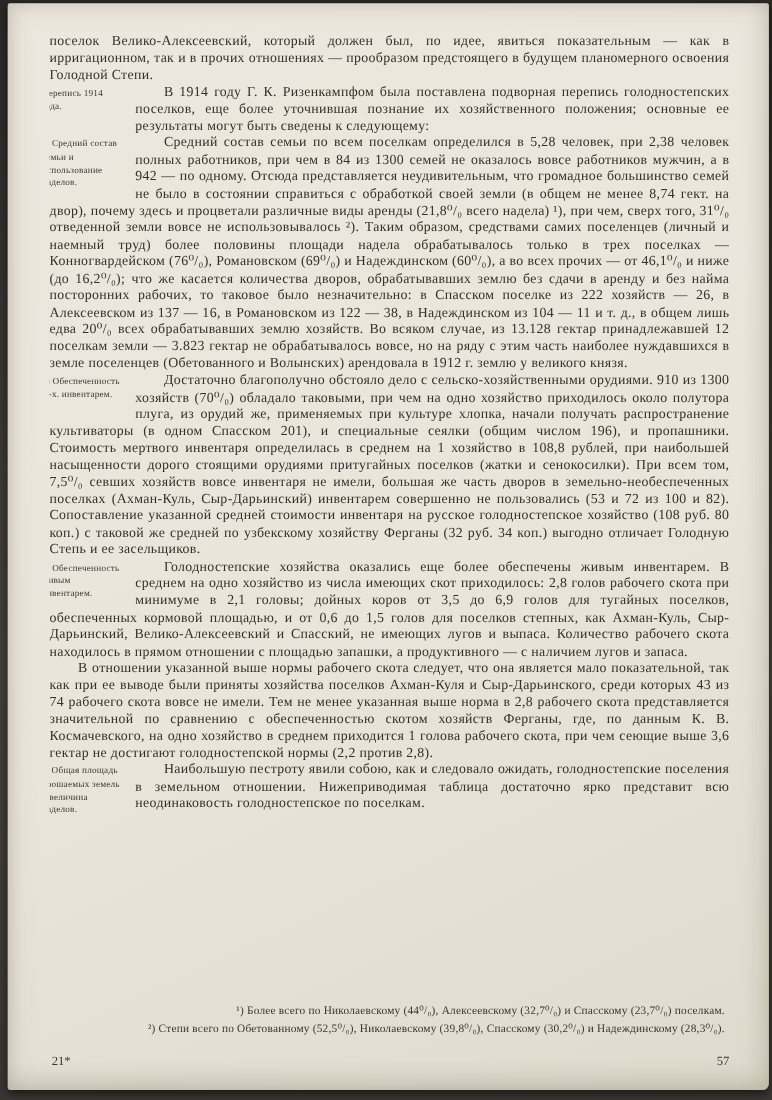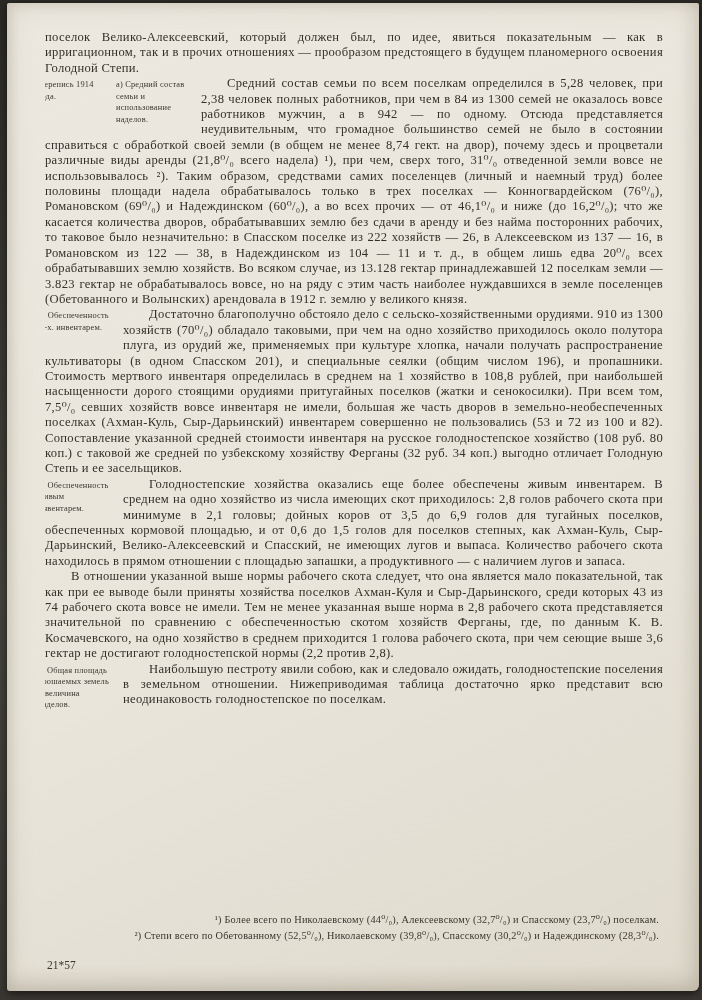--- a/index.html
+++ b/index.html
@@ -40,38 +40,38 @@
   }
   .margin-note.tall{min-height:47px;}
   .footnotes{
     position:absolute;left:52px;right:40px;bottom:46px;
     font-size:10.3px;line-height:14px;letter-spacing:.2px;
     color:#3a362f;text-align:right;
   }
   .footnotes p{margin:0 0 2px 0;text-indent:14px;}
   .page-footer{
     position:absolute;left:40px;right:36px;bottom:20px;
-    display:flex;justify-content:flex-start;
+    display:flex;justify-content:space-between;
     font-size:11.5px;color:#3a362f;
   }
 </style>
 </head>
 <body>
 
 <div class="scan">
   <div class="paper">
 
     <div class="text-block">
 
       <p class="para">
         <span>поселок Велико-Алексеевский, который должен был, по идее, явиться показательным — как в ирригационном, так и в прочих отношениях — прообразом предстоящего в будущем планомерного освоения Голодной Степи.</span>
       </p>
 
       <p class="para indent">
-        <span class="margin-note">Перепись 1914 года.</span>
+        <span class="margin-note">Перепись 1914 года.</span><span>В 1914 году Г. К. Ризенкампфом была поставлена подворная перепись голодностепских поселков, еще более уточнившая познание их хозяйственного положения; основные ее результаты могут быть сведены к следующему:</span>
       </p>
 
       <p class="para indent">
         <span class="margin-note">а) Средний состав семьи и использование наделов.</span><span>Средний состав семьи по всем поселкам определился в 5,28 человек, при 2,38 человек полных работников, при чем в 84 из 1300 семей не оказалось вовсе работников мужчин, а в 942 — по одному. Отсюда представляется неудивительным, что громадное большинство семей не было в состоянии справиться с обработкой своей земли (в общем не менее 8,74 гект. на двор), почему здесь и процветали различные виды аренды (21,8⁰/₀ всего надела) ¹), при чем, сверх того, 31⁰/₀ отведенной земли вовсе не использовывалось ²). Таким образом, средствами самих поселенцев (личный и наемный труд) более половины площади надела обрабатывалось только в трех поселках — Конногвардейском (76⁰/₀), Романовском (69⁰/₀) и Надеждинском (60⁰/₀), а во всех прочих — от 46,1⁰/₀ и ниже (до 16,2⁰/₀); что же касается количества дворов, обрабатывавших землю без сдачи в аренду и без найма посторонних рабочих, то таковое было незначительно: в Спасском поселке из 222 хозяйств — 26, в Алексеевском из 137 — 16, в Романовском из 122 — 38, в Надеждинском из 104 — 11 и т. д., в общем лишь едва 20⁰/₀ всех обрабатывавших землю хозяйств. Во всяком случае, из 13.128 гектар принадлежавшей 12 поселкам земли — 3.823 гектар не обрабатывалось вовсе, но на ряду с этим часть наиболее нуждавшихся в земле поселенцев (Обетованного и Волынских) арендовала в 1912 г. землю у великого князя.</span>
       </p>
 
       <p class="para indent">
         <span class="margin-note">б) Обеспеченность с.-х. инвентарем.</span><span>Достаточно благополучно обстояло дело с сельско-хозяйственными орудиями. 910 из 1300 хозяйств (70⁰/₀) обладало таковыми, при чем на одно хозяйство приходилось около полутора плуга, из орудий же, применяемых при культуре хлопка, начали получать распространение культиваторы (в одном Спасском 201), и специальные сеялки (общим числом 196), и пропашники. Стоимость мертвого инвентаря определилась в среднем на 1 хозяйство в 108,8 рублей, при наибольшей насыщенности дорого стоящими орудиями притугайных поселков (жатки и сенокосилки). При всем том, 7,5⁰/₀ севших хозяйств вовсе инвентаря не имели, большая же часть дворов в земельно-необеспеченных поселках (Ахман-Куль, Сыр-Дарьинский) инвентарем совершенно не пользовались (53 и 72 из 100 и 82). Сопоставление указанной средней стоимости инвентаря на русское голодностепское хозяйство (108 руб. 80 коп.) с таковой же средней по узбекскому хозяйству Ферганы (32 руб. 34 коп.) выгодно отличает Голодную Степь и ее засельщиков.</span>
       </p>
 

